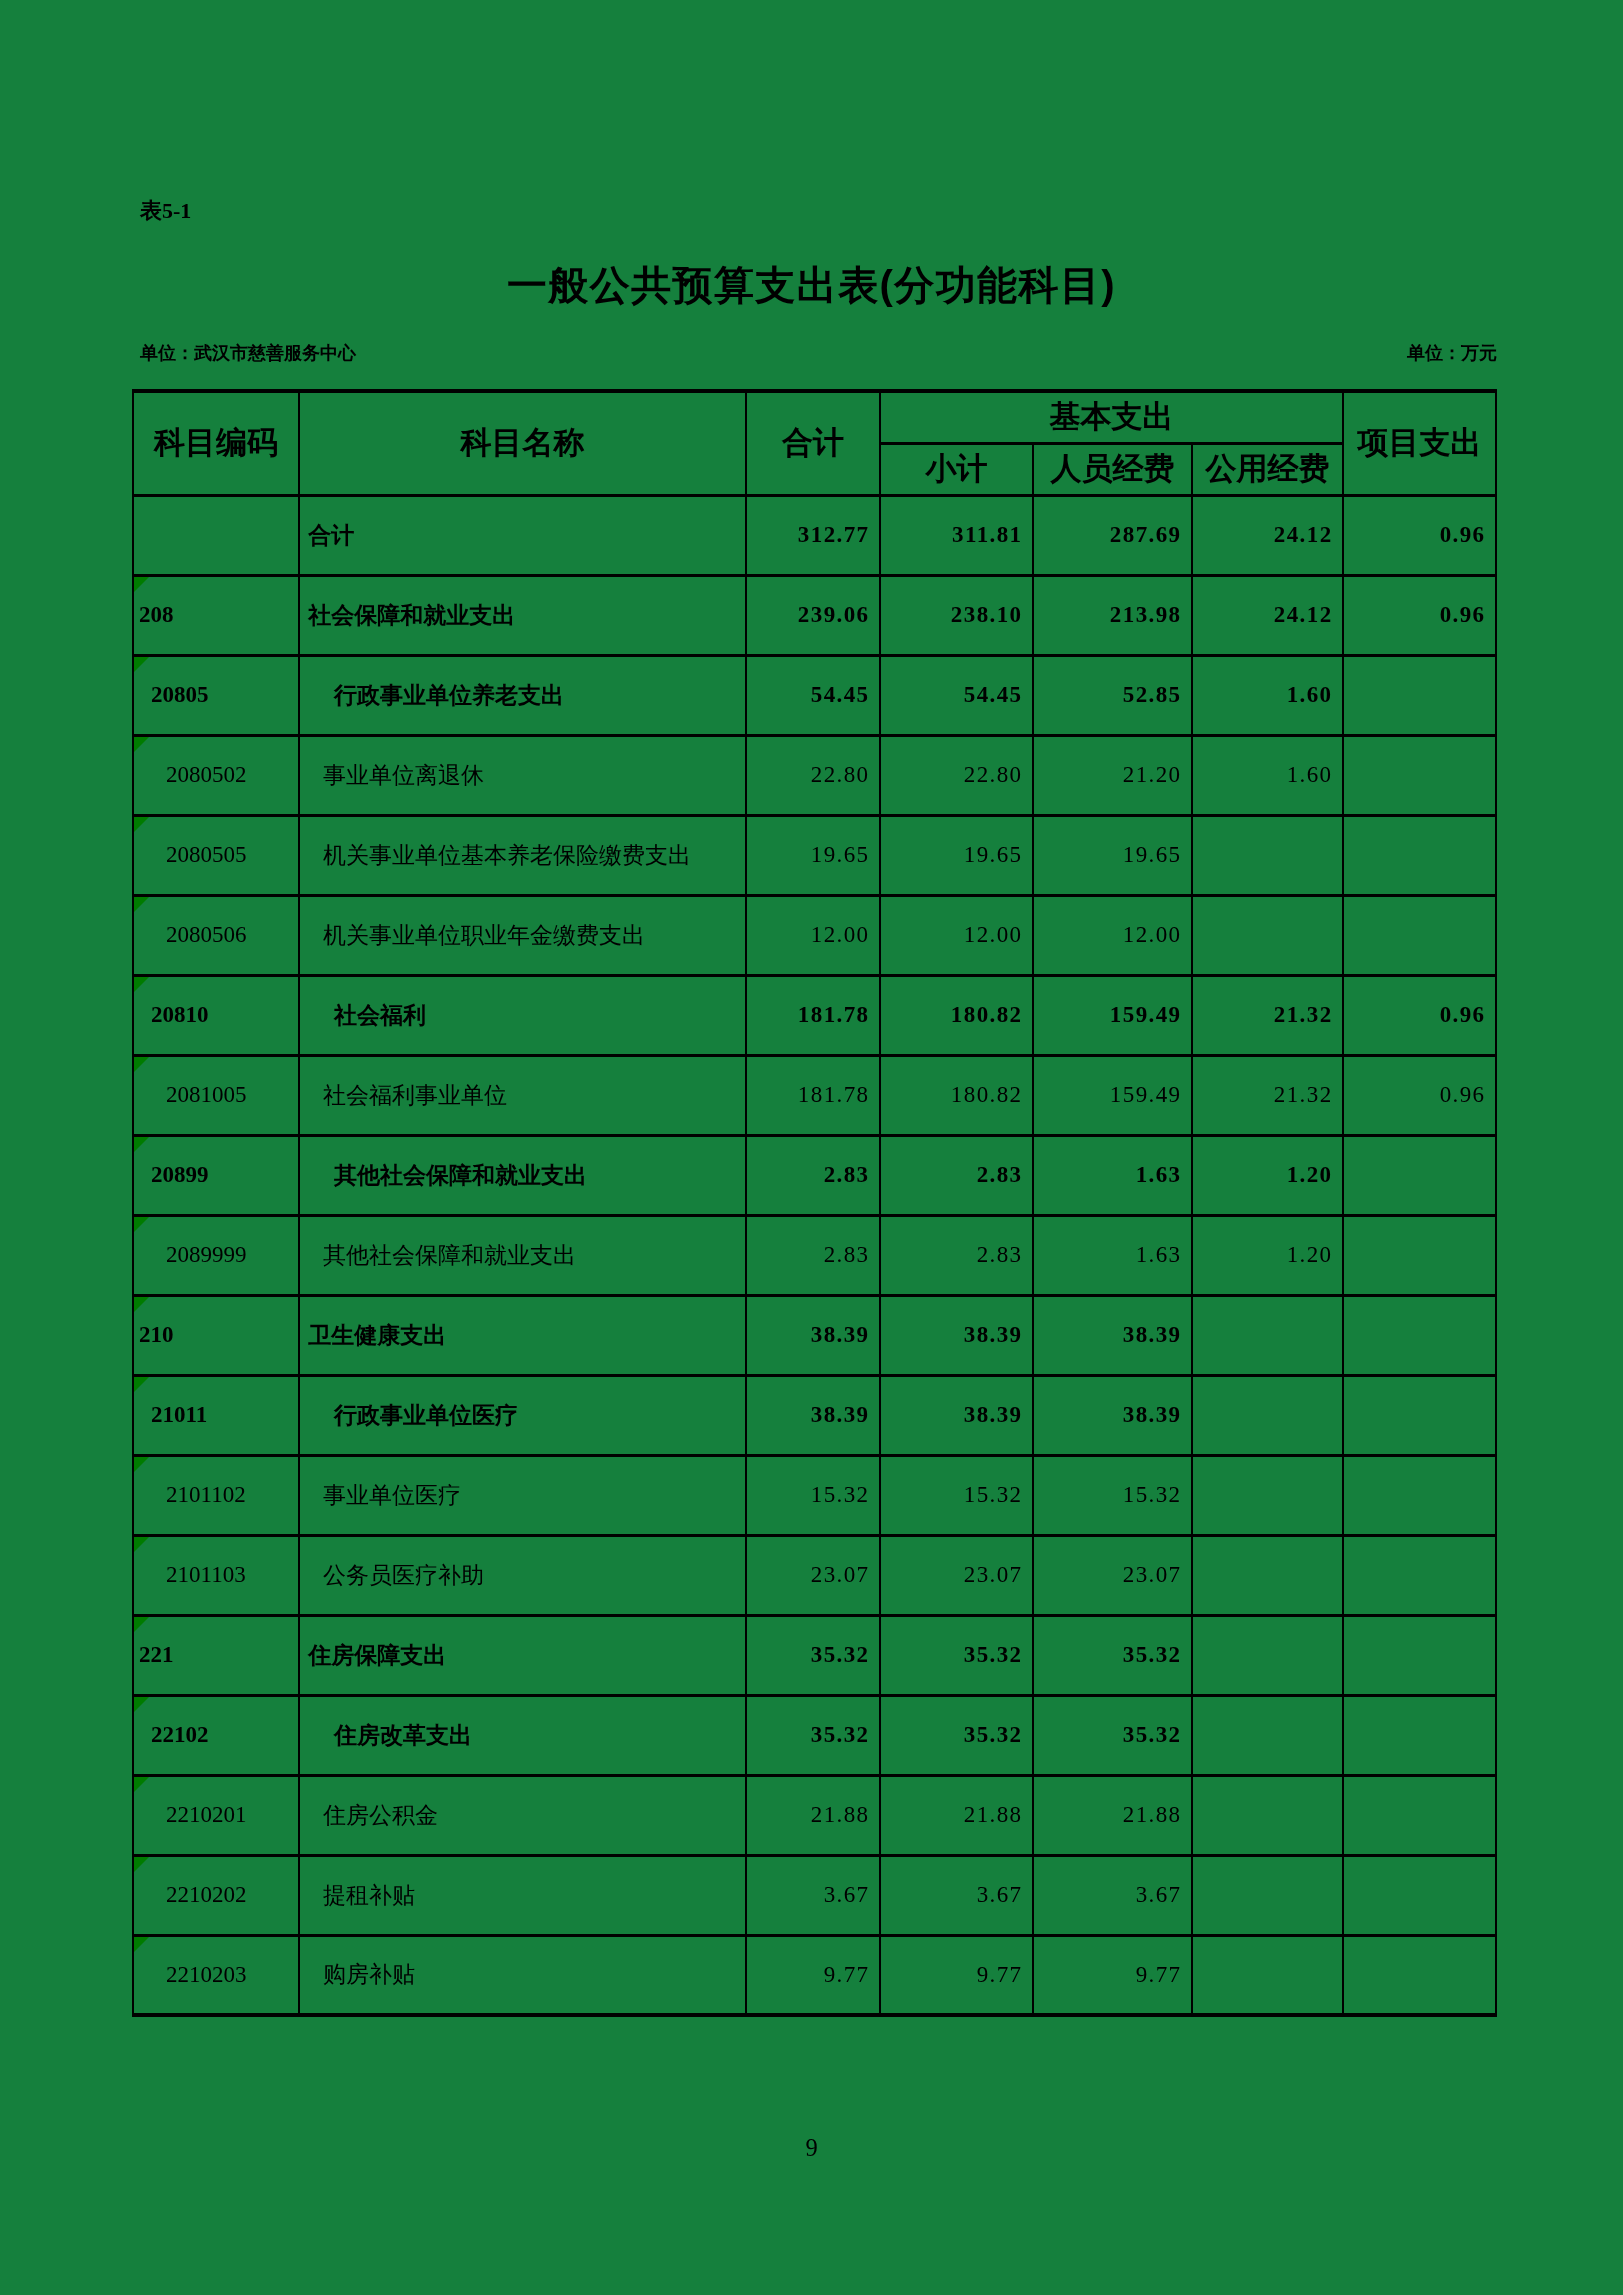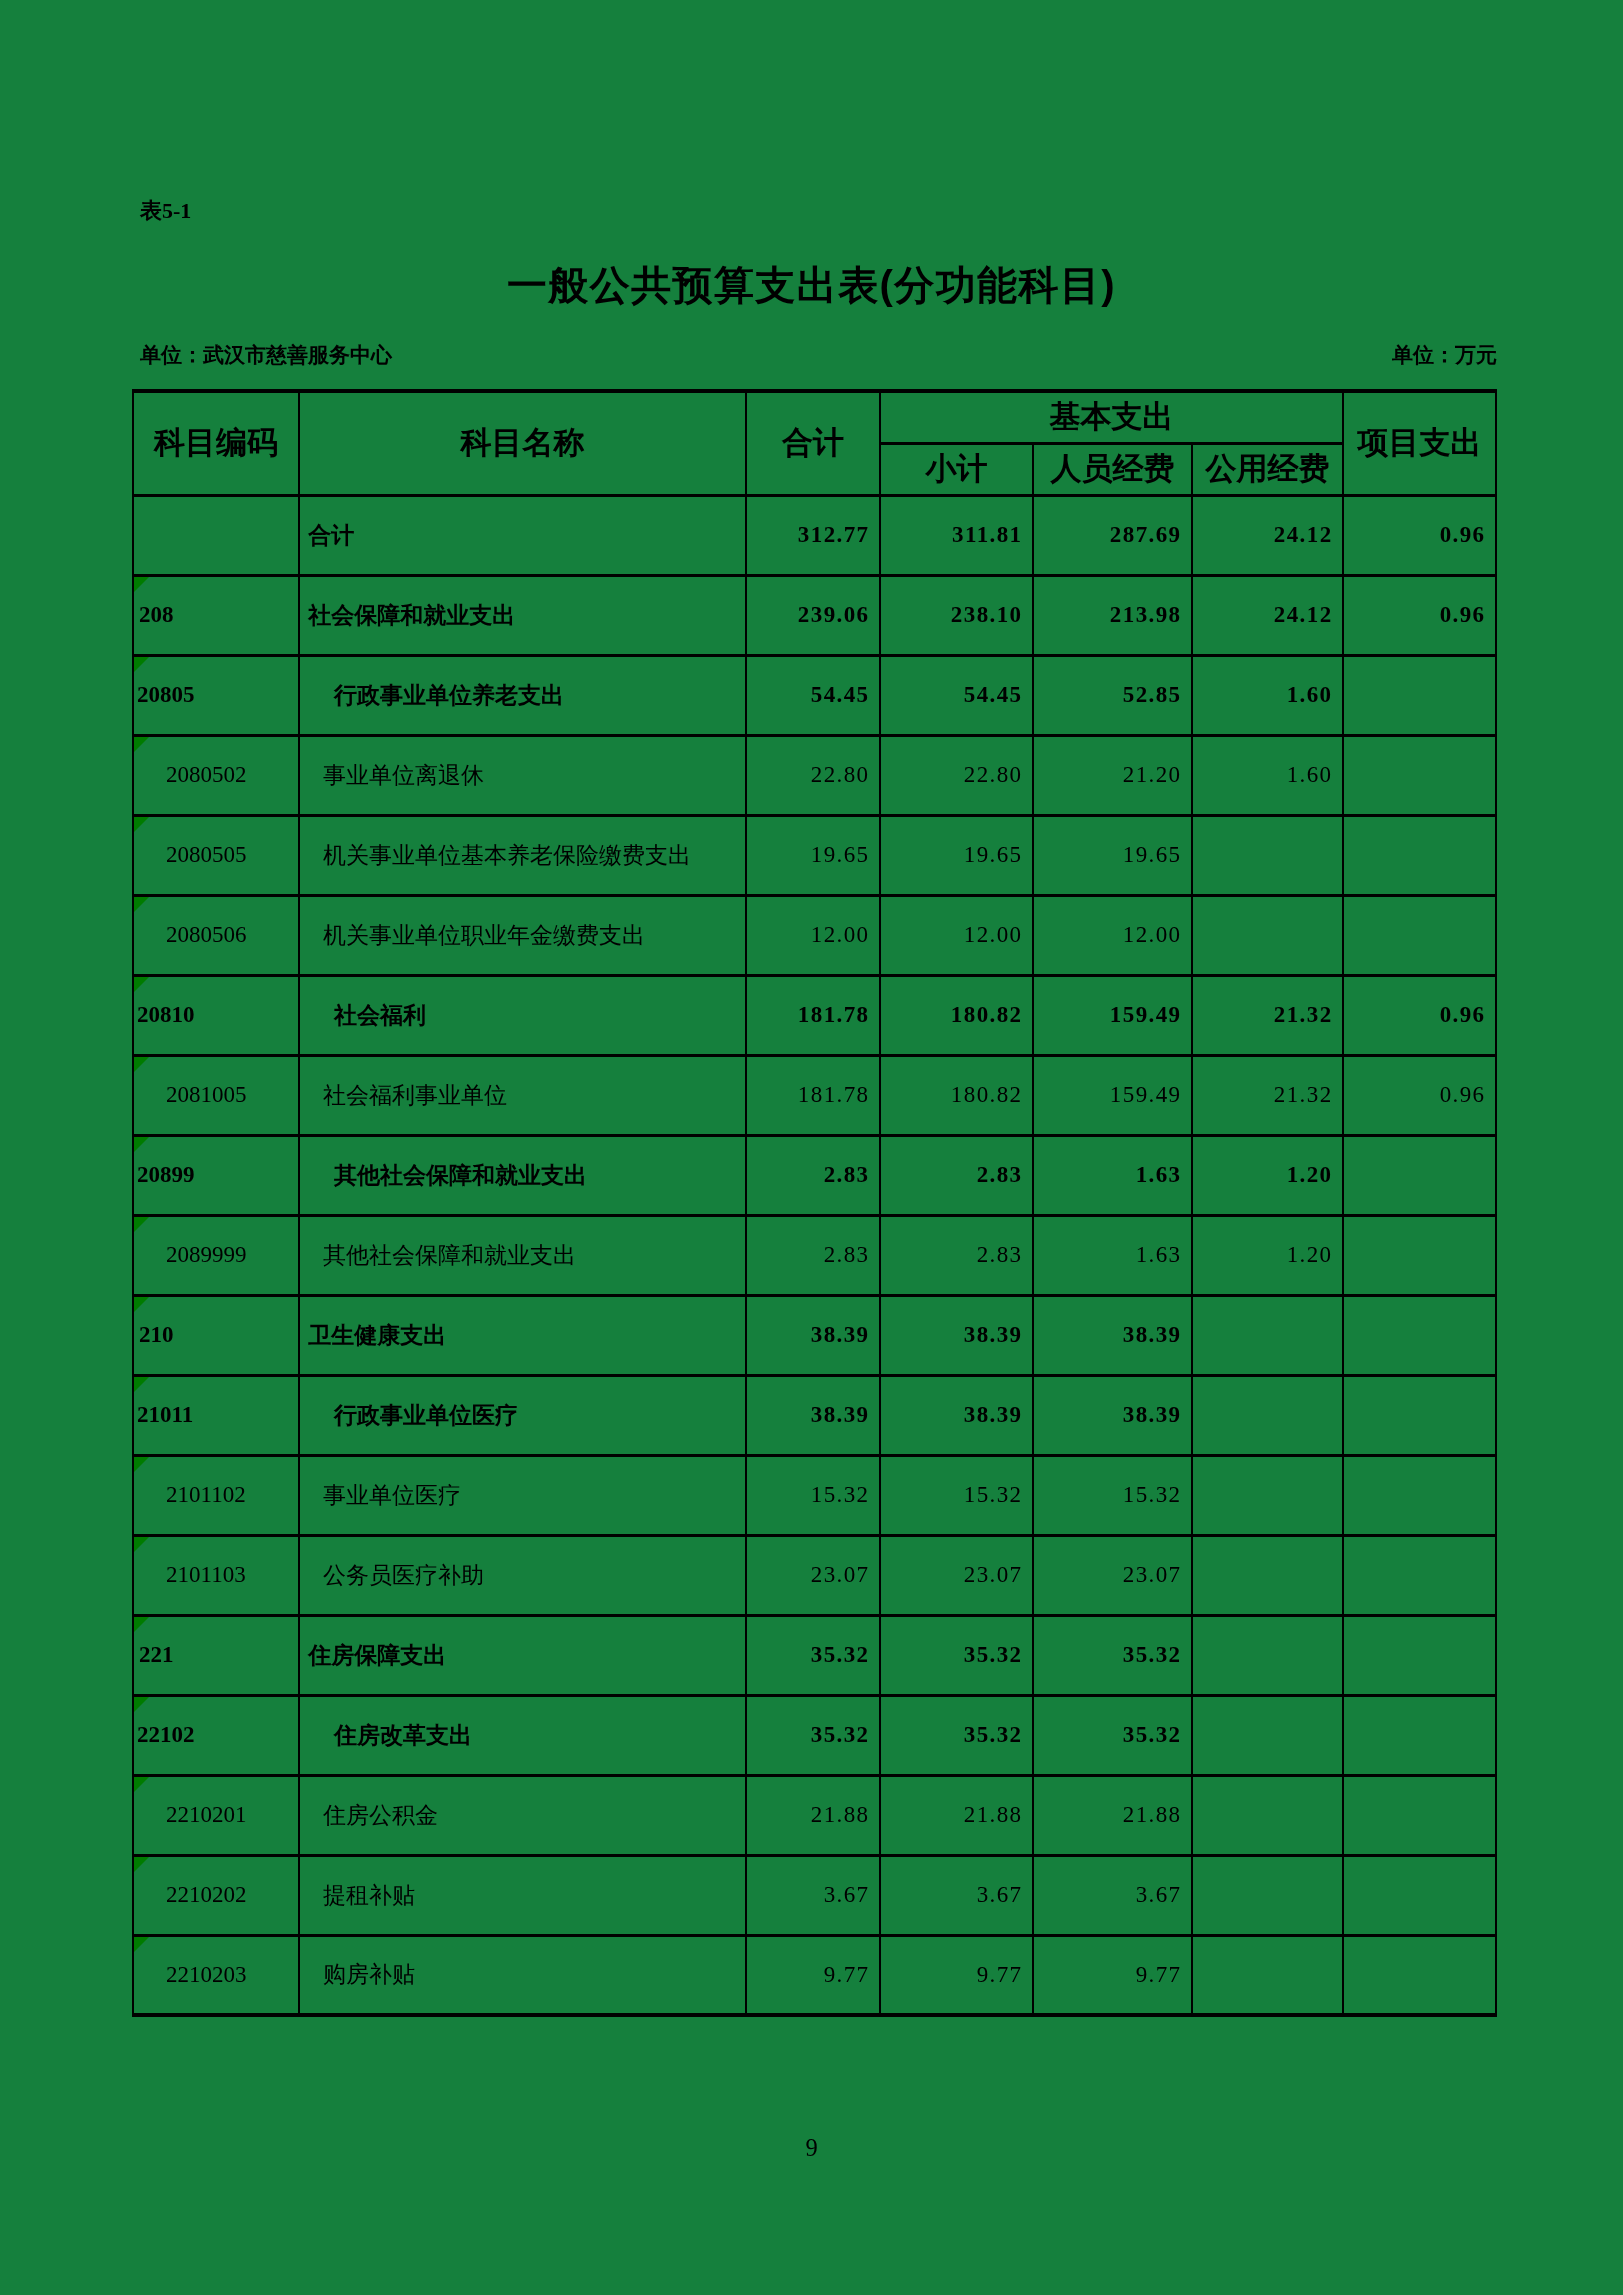--- a/index.html
+++ b/index.html
@@ -31,21 +31,21 @@
     font-weight: bold;
     letter-spacing: 1.4px;
   }
   .unit-row {
     position: absolute;
     left: 140px;
     top: 341px;
     width: 1357px;
     display: flex;
     justify-content: space-between;
-    font-size: 21px;
+    font-size: 18px;
     font-weight: bold;
   }
   table.budget {
     position: absolute;
     left: 132px;
     top: 389px;
     width: 1364px;
     border-collapse: collapse;
     table-layout: fixed;
     border-top: 4.1px solid #000;
@@ -65,21 +65,21 @@
     box-sizing: border-box;
   }
   thead tr { height: 52px; }
   thead th { font-weight: bold; text-align: center; font-size: 31px; }
   tbody tr { height: 80px; }
   tbody tr.bold { font-weight: bold; }
   td.code { text-align: left; position: relative; }
   td.name { text-align: left; }
   td.num  { text-align: right; padding-right: 9.5px; letter-spacing: 1.4px; }
   td.code.lvl0 { padding-left: 5px; }
-  td.code.lvl1 { padding-left: 3px; }
+  td.code.lvl1 { padding-left: 17px; }
   td.code.lvl2 { padding-left: 32px; }
   td.name.lvl0 { padding-left: 8.2px; }
   td.name.lvl1 { padding-left: 34px; }
   td.name.lvl2 { padding-left: 23px; }
   .marker {
     position: absolute;
     top: 0;
     left: 0;
     width: 0;
     height: 0;

